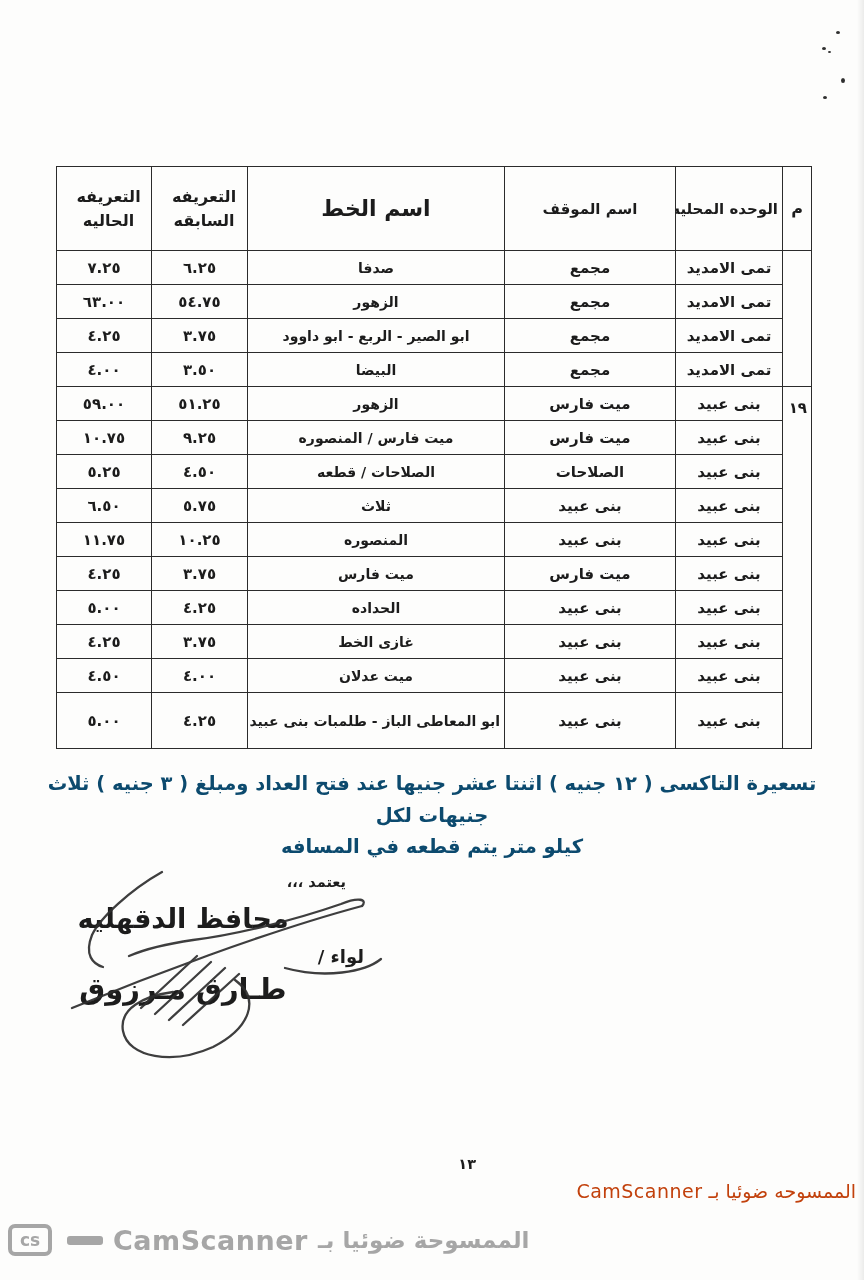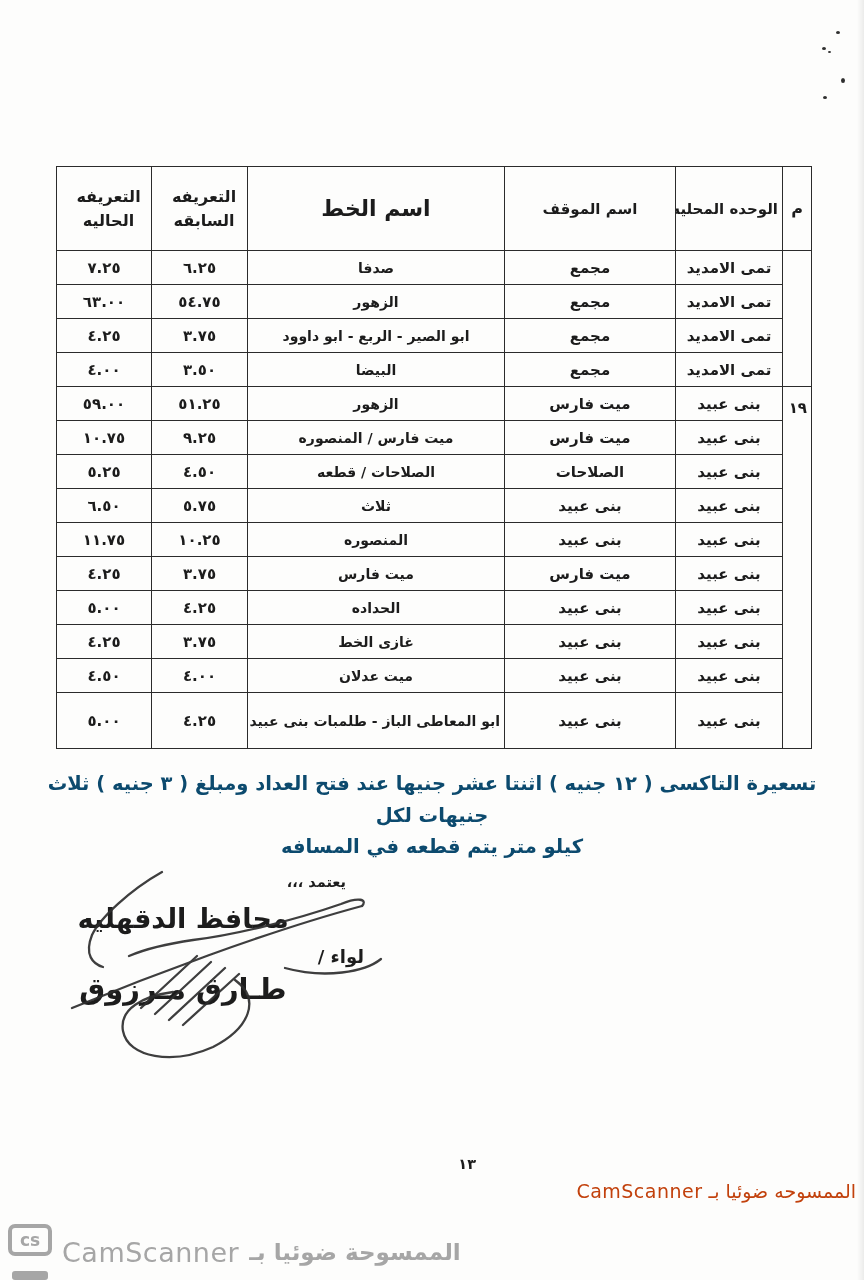--- a/index.html
+++ b/index.html
@@ -92,29 +92,29 @@
     font-size:19px;color:#c2410c;
     letter-spacing:0.5px;
     direction:rtl;
   }
   .watermark{
     position:absolute;top:1224px;left:8px;right:auto;
     display:flex;align-items:center;gap:10px;
     direction:ltr;
     color:#a6a6a6;
   }
-  .cs-logo{display:flex;flex-direction:column;align-items:center;gap:15px;}
+  .cs-logo{display:flex;flex-direction:row;align-items:center;gap:15px;}
   .cs-box{
     width:36px;height:24px;border:4px solid #a6a6a6;border-radius:7px;
     display:flex;align-items:center;justify-content:center;
     font-size:17px;font-weight:800;color:#a6a6a6;
     font-family:"DejaVu Sans", sans-serif;
   }
   .cs-bar{width:36px;height:9px;background:#a6a6a6;border-radius:3px;}
-  .wm-brand{font-size:27px;font-weight:400;letter-spacing:0.5px;}
+  .wm-brand{font-size:27px;font-weight:700;letter-spacing:0.5px;}
   .wm-arabic{font-size:23px;font-weight:700;}
 </style>
 </head>
 <body>
 
 <div class="page">
 
   <div class="scan-edge"></div>
 
   <div class="speck" style="top:31px;right:24px;width:4px;height:3px;"></div>

